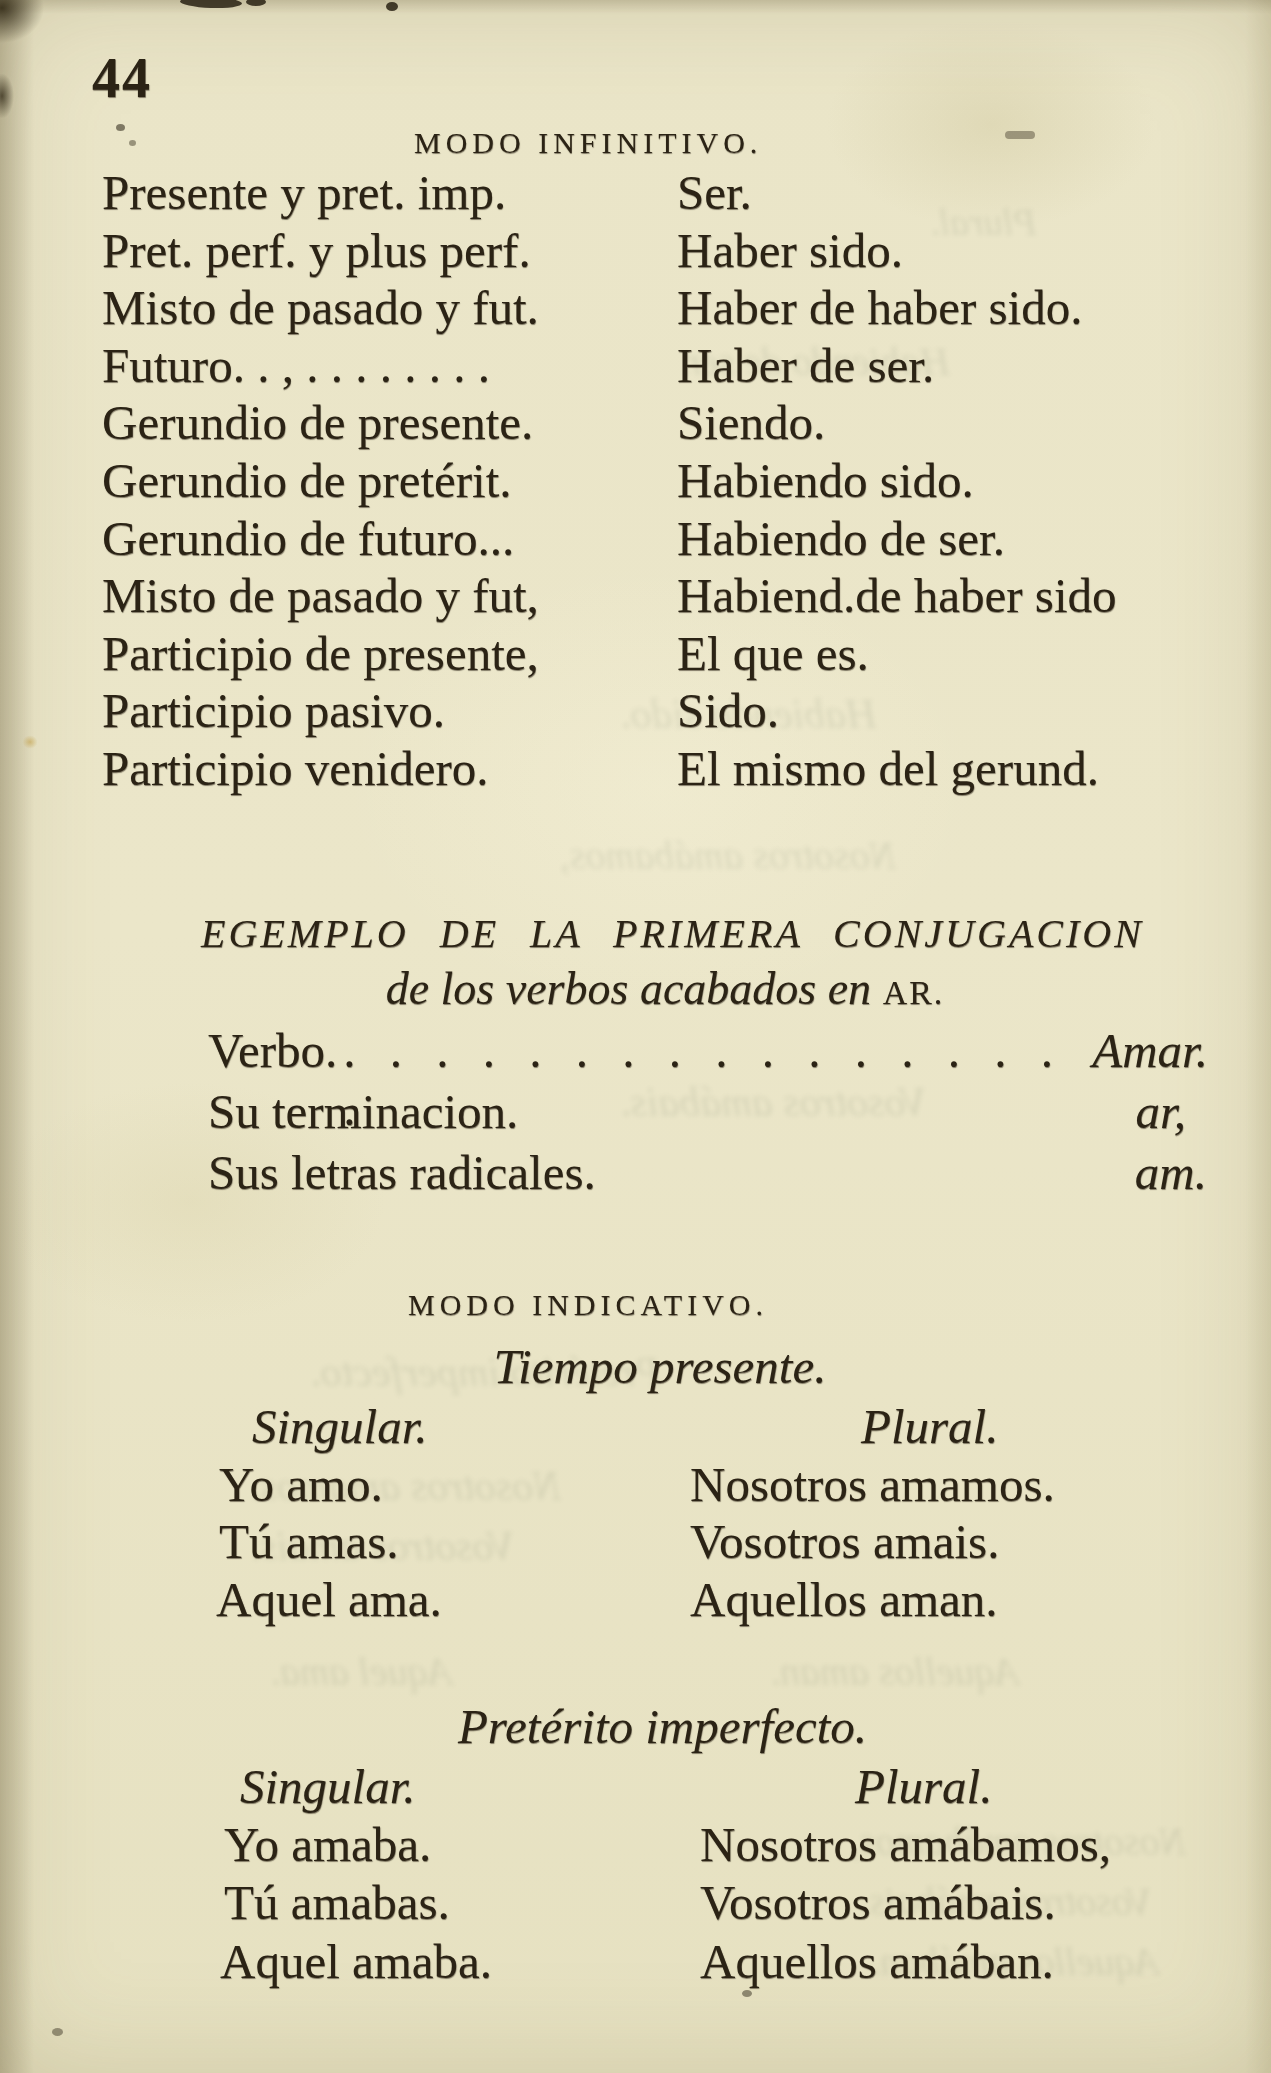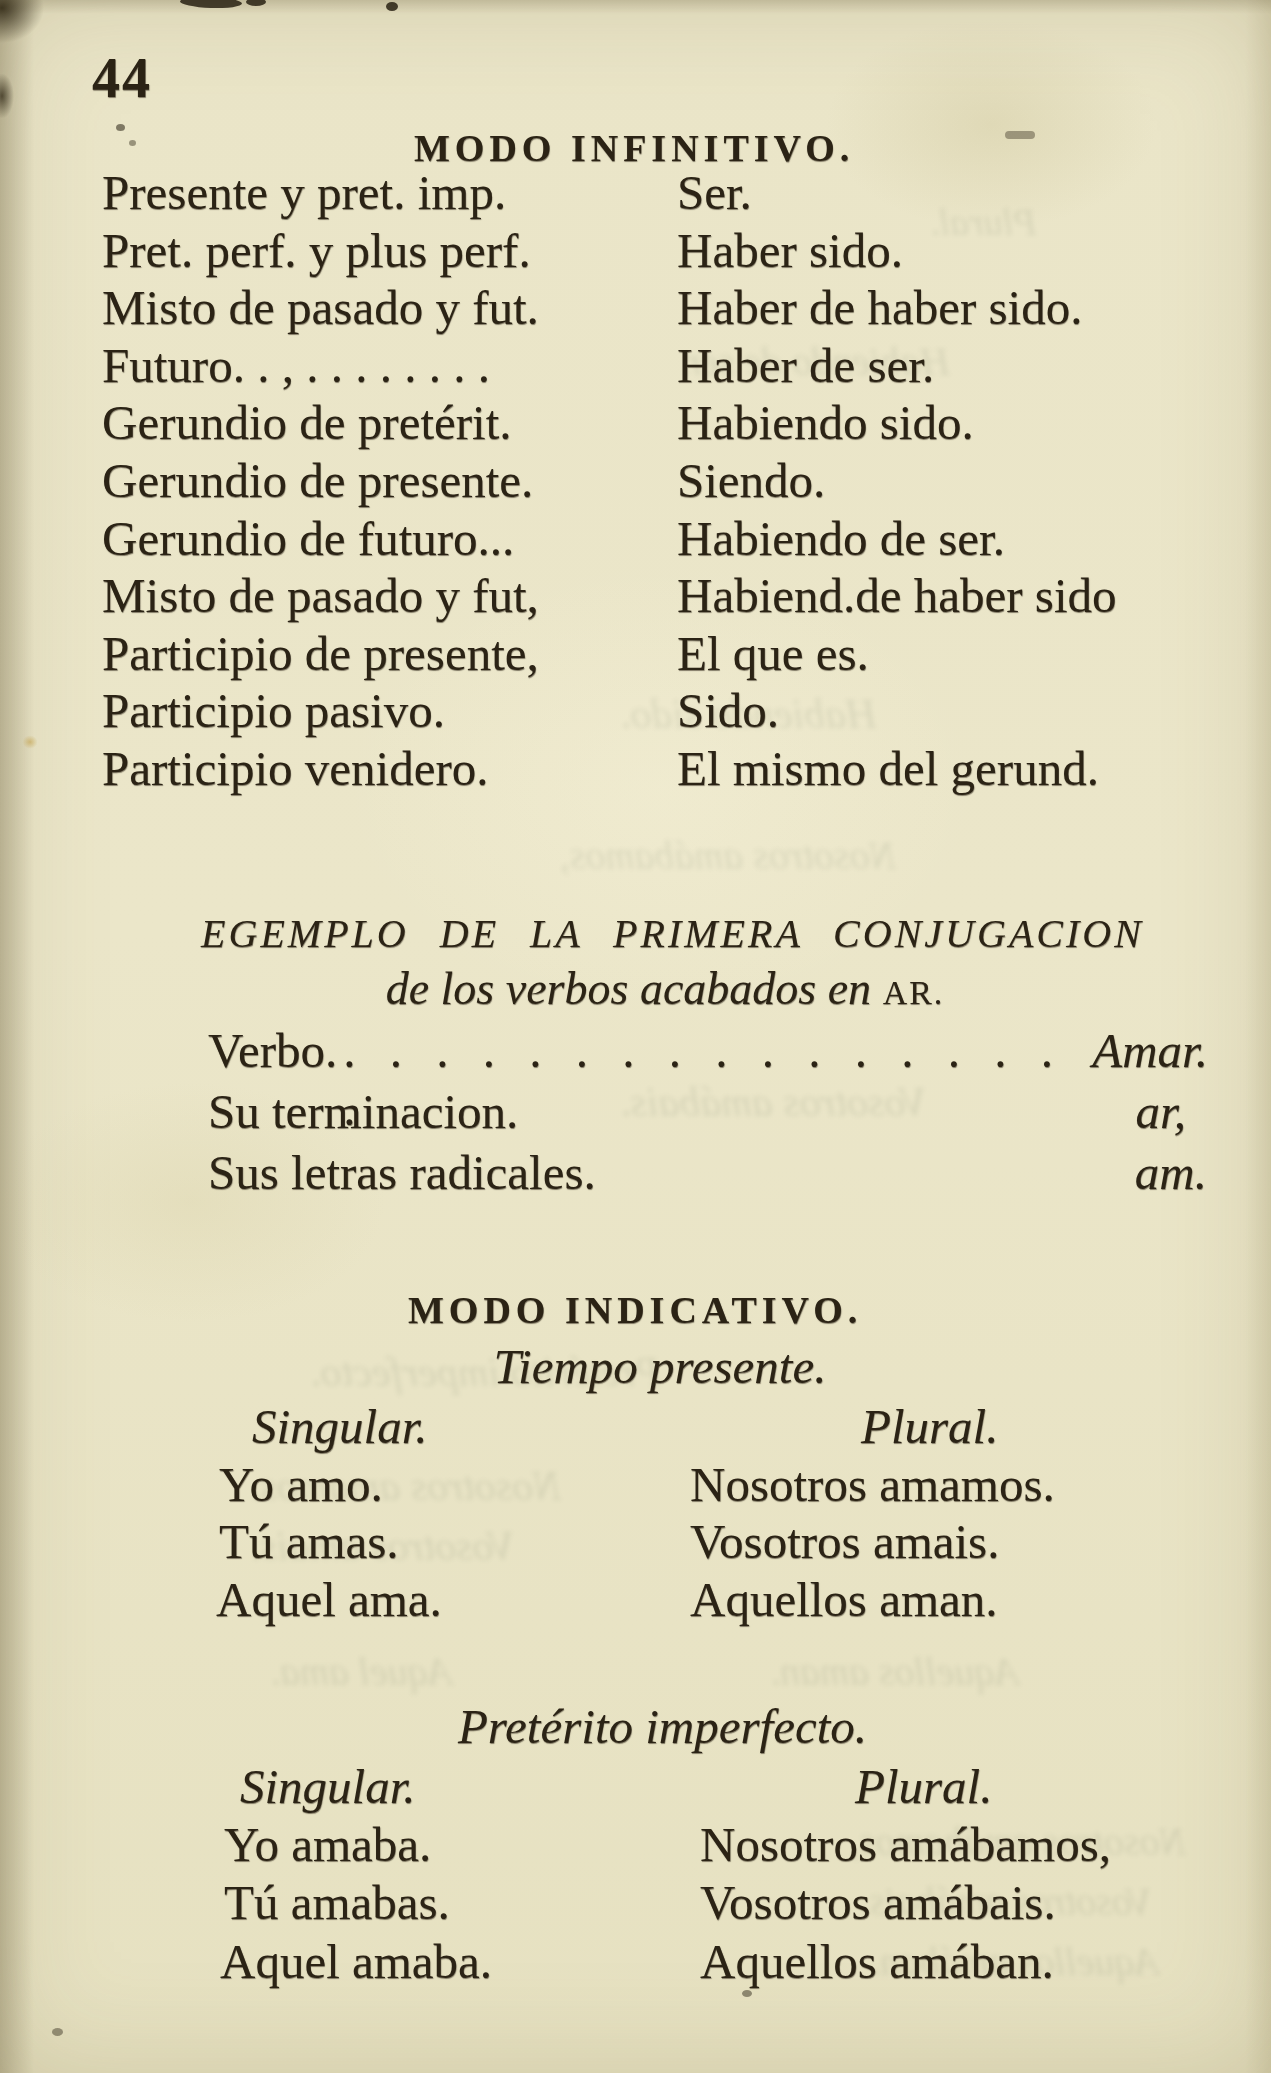--- a/index.html
+++ b/index.html
@@ -21,21 +21,21 @@
       linear-gradient(90deg, rgba(92,80,48,.30), rgba(92,80,48,0) 34px),
       linear-gradient(180deg, rgba(92,80,48,.22), rgba(92,80,48,0) 14px),
       linear-gradient(270deg, rgba(140,128,84,.16), rgba(140,128,84,0) 26px),
       linear-gradient(180deg, #eae5c8 0%, #ebe6c9 45%, #e6e1c1 100%);
     box-shadow: inset 0 0 110px rgba(125,110,65,.22);
     padding-left: 6px;
   }
   .txt{position:absolute;white-space:nowrap;}
   .ink{text-shadow:0.4px 0.5px 0.9px rgba(43,35,21,.55);}
   .pgnum{font-size:56px;font-weight:700;letter-spacing:2px;}
-  .mode-heading{font-size:38px;font-weight:700;letter-spacing:5px;}
+  .mode-heading{font-size:30px;font-weight:400;letter-spacing:5px;}
   .body-size{font-size:49px;line-height:57.6px;}
   .it{font-style:italic;}
   .tense-title{font-size:49px;font-style:italic;text-align:center;}
   
   .inf-table{position:absolute;left:102px;top:164px;width:1116px;}
   .inf-row{display:flex;align-items:baseline;height:57.6px;}
   .inf-row .lbl{width:575px;flex:none;}
   .inf-row .val{flex:1;}
   
   .ex-rows{position:absolute;left:208px;top:1022px;width:1000px;}
@@ -95,26 +95,26 @@
       </div>
     <div class="inf-row">
         <span class="lbl">Misto de pasado y fut.</span>
         <span class="val">Haber de haber sido.</span>
       </div>
     <div class="inf-row">
         <span class="lbl">Futuro. . , . . . . . . . .</span>
         <span class="val">Haber de ser.</span>
       </div>
     <div class="inf-row">
+        <span class="lbl">Gerundio de presente.</span>
+        <span class="val">Siendo.</span>
+      </div>
+    <div class="inf-row">
         <span class="lbl">Gerundio de pretérit.</span>
         <span class="val">Habiendo sido.</span>
-      </div>
-    <div class="inf-row">
-        <span class="lbl">Gerundio de presente.</span>
-        <span class="val">Siendo.</span>
       </div>
     <div class="inf-row">
         <span class="lbl">Gerundio de futuro...</span>
         <span class="val">Habiendo de ser.</span>
       </div>
     <div class="inf-row">
         <span class="lbl">Misto de pasado y fut,</span>
         <span class="val">Habiend.de haber sido</span>
       </div>
     <div class="inf-row">

